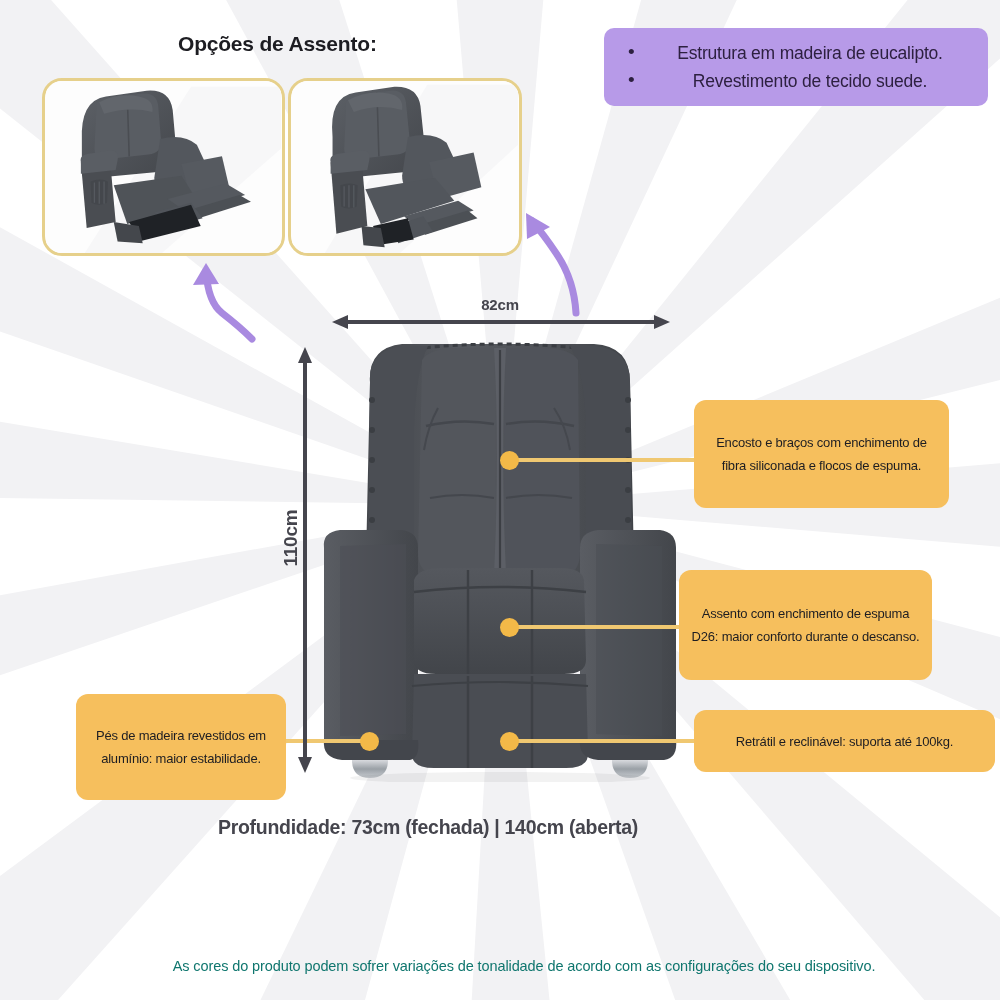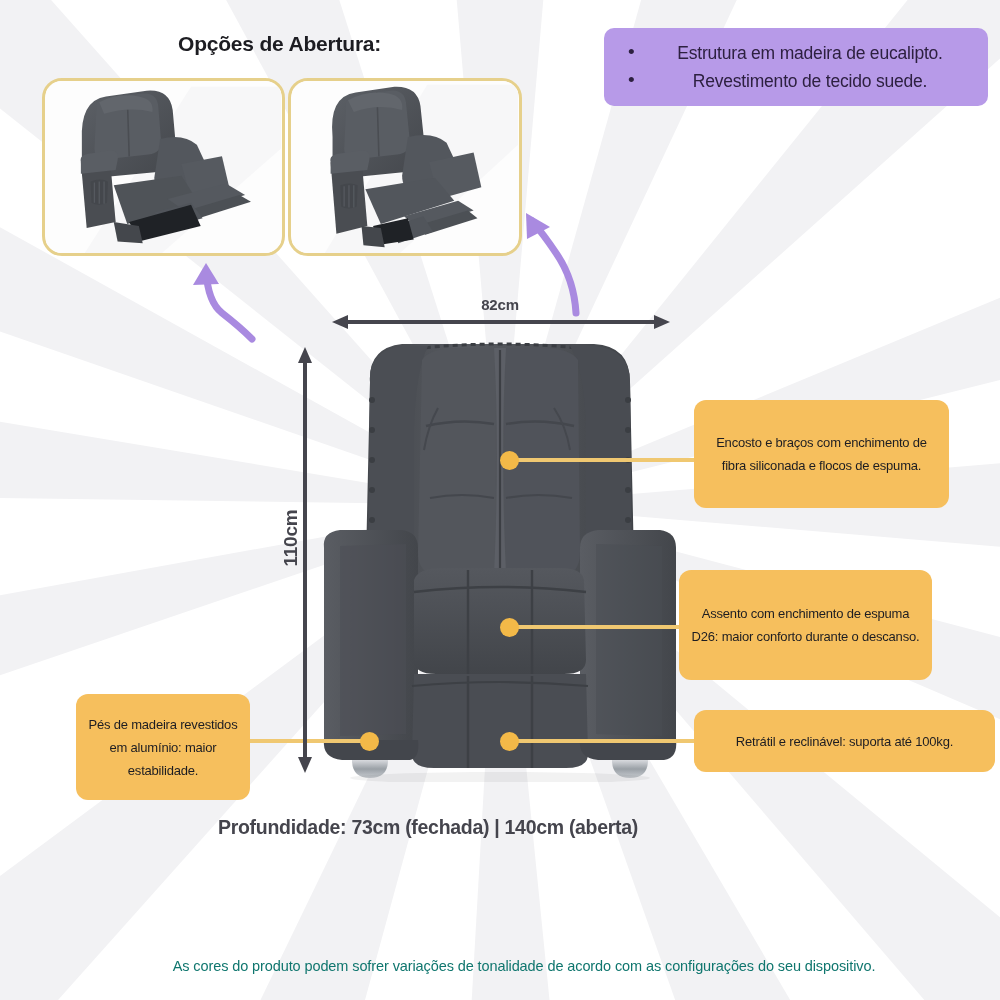--- a/index.html
+++ b/index.html
@@ -53,21 +53,21 @@
     position: absolute; z-index: 7;
     background: #f6bf5d; border-radius: 12px;
     display: flex; align-items: center; justify-content: center;
     text-align: center; color: #1d1d22;
     font-size: 13px; line-height: 23px; letter-spacing: -0.2px;
     padding: 8px 12px;
   }
   #callout-back    { left: 694px; top: 400px; width: 255px; height: 108px; }
   #callout-seat    { left: 679px; top: 570px; width: 253px; height: 110px; }
   #callout-recline { left: 694px; top: 710px; width: 301px; height: 62px; }
-  #callout-feet    { left: 76px;  top: 694px; width: 174px; height: 106px; }
+  #callout-feet    { left: 76px;  top: 694px; width: 210px; height: 106px; }
 
   
   .conn-line { position: absolute; height: 4px; background: #f0c871; z-index: 4; }
   .conn-dot {
     position: absolute; width: 19px; height: 19px; border-radius: 50%;
     background: #f3b948; z-index: 8;
   }
 
   
   #dim-width-label {
@@ -128,21 +128,21 @@
       <polygon points="0,0 720,60 720,-60"></polygon>
       <polygon points="0,0 720,-180 700,-290"></polygon>
       <polygon points="0,0 560,-500 460,-570"></polygon>
       <polygon points="0,0 300,-640 190,-680"></polygon>
       <polygon points="0,0 60,-700 -60,-700"></polygon>
       <polygon points="0,0 -210,-660 -320,-590"></polygon>
       <polygon points="0,0 -480,-540 -580,-460"></polygon>
     </g>
   </svg>
 
-  <div class="section-title">Opções de Abertura:</div>
+  <div class="section-title">Opções de Assento:</div>
 
   <div class="thumb" id="thumb-0">
     <svg viewBox="0 0 243 178">
       <defs>
         <linearGradient id="tg1" x1="0" y1="0" x2="1" y2="1">
           <stop offset="0" stop-color="#5c6066"></stop>
             <stop offset="1" stop-color="#44474c"></stop>
         </linearGradient>
       </defs>
       <rect x="0" y="0" width="243" height="178" fill="#fdfdfd"></rect>

